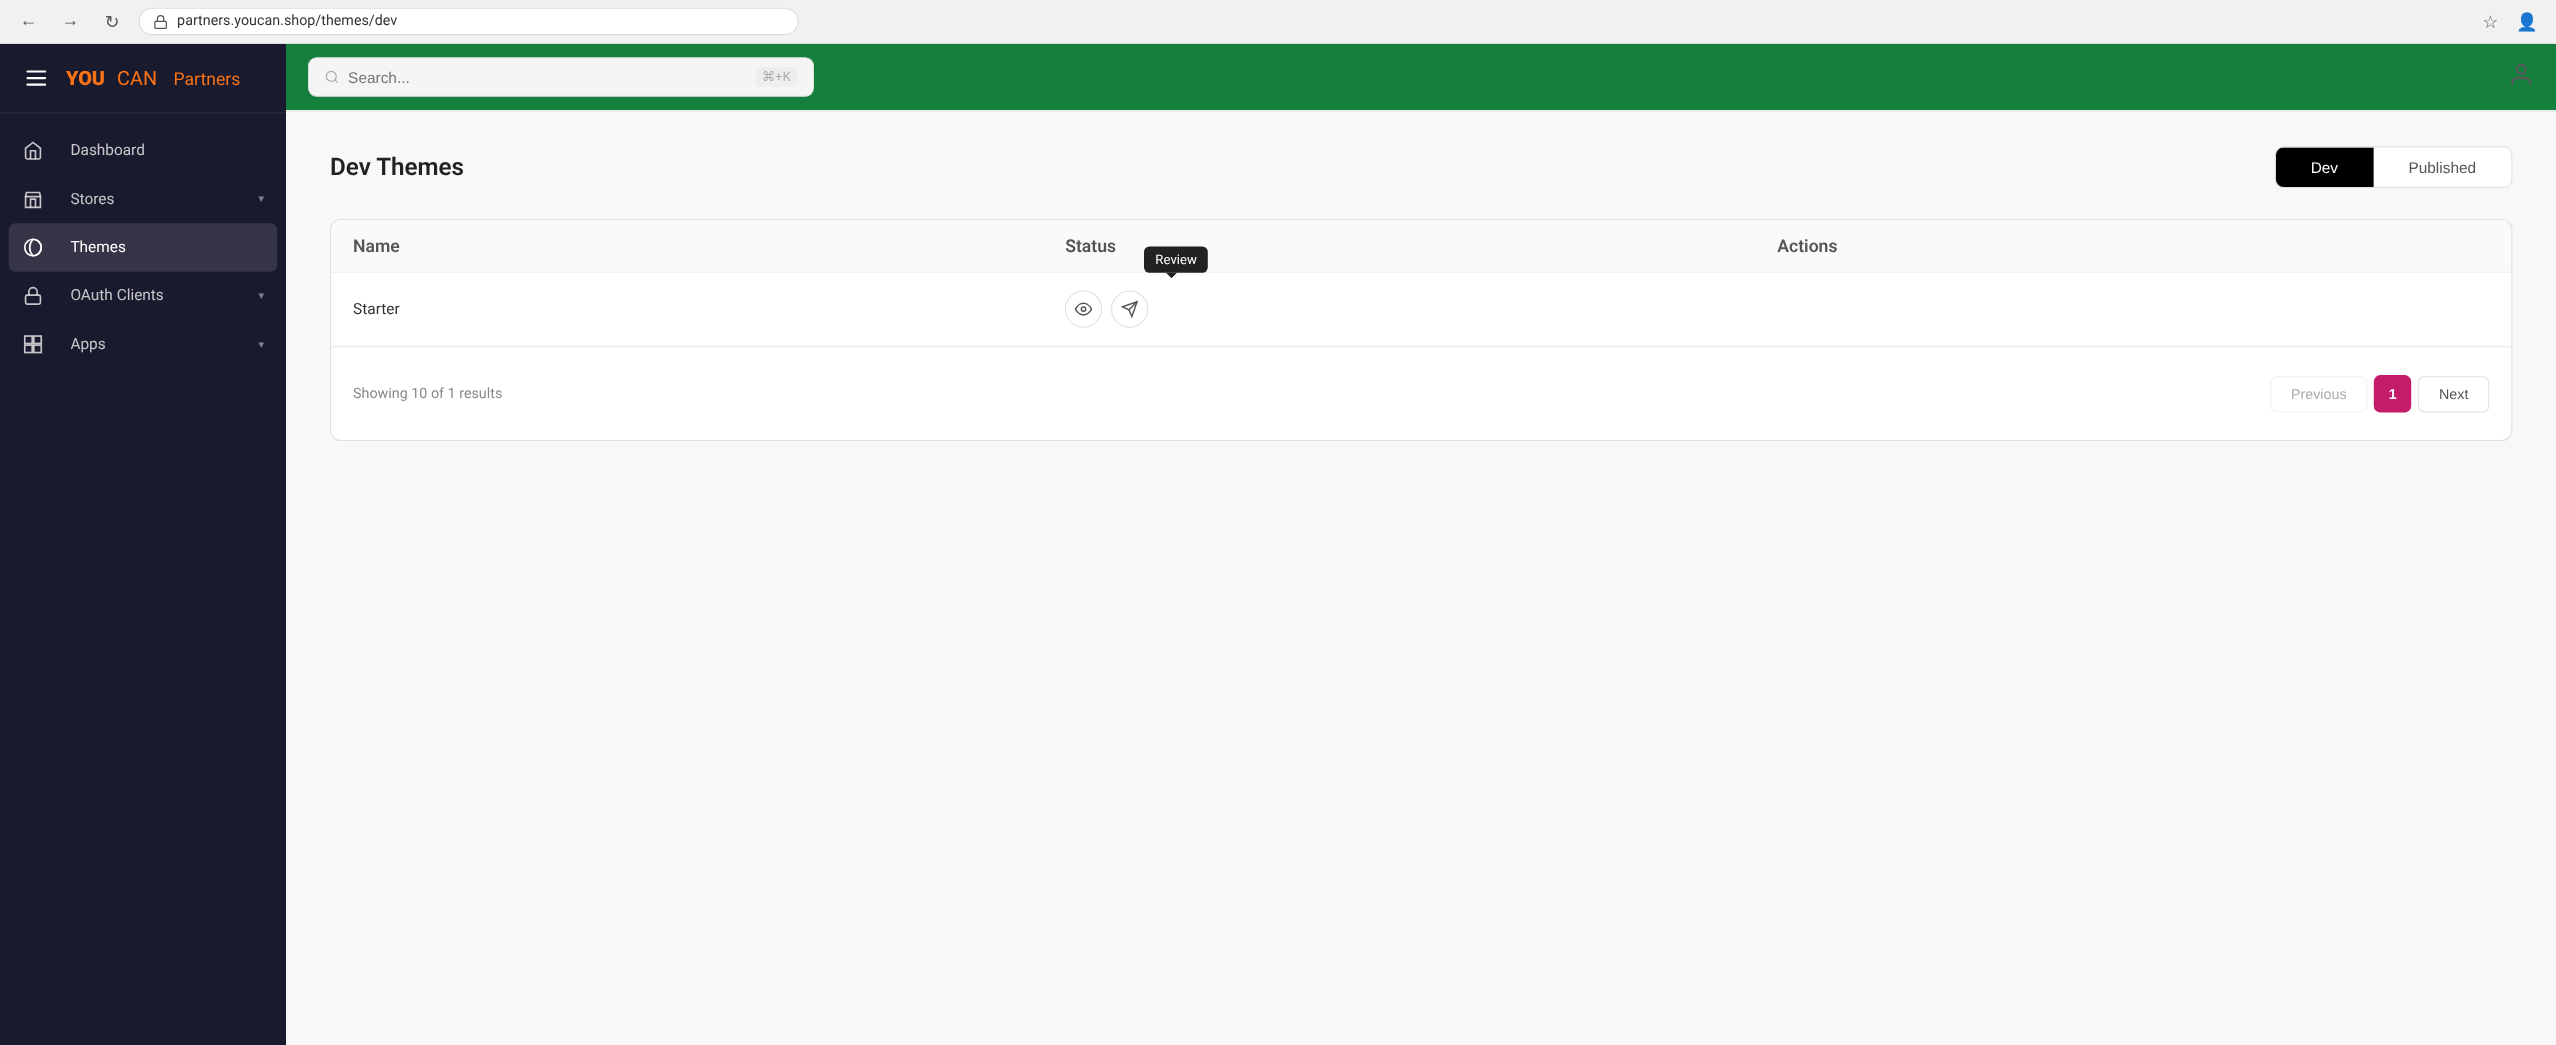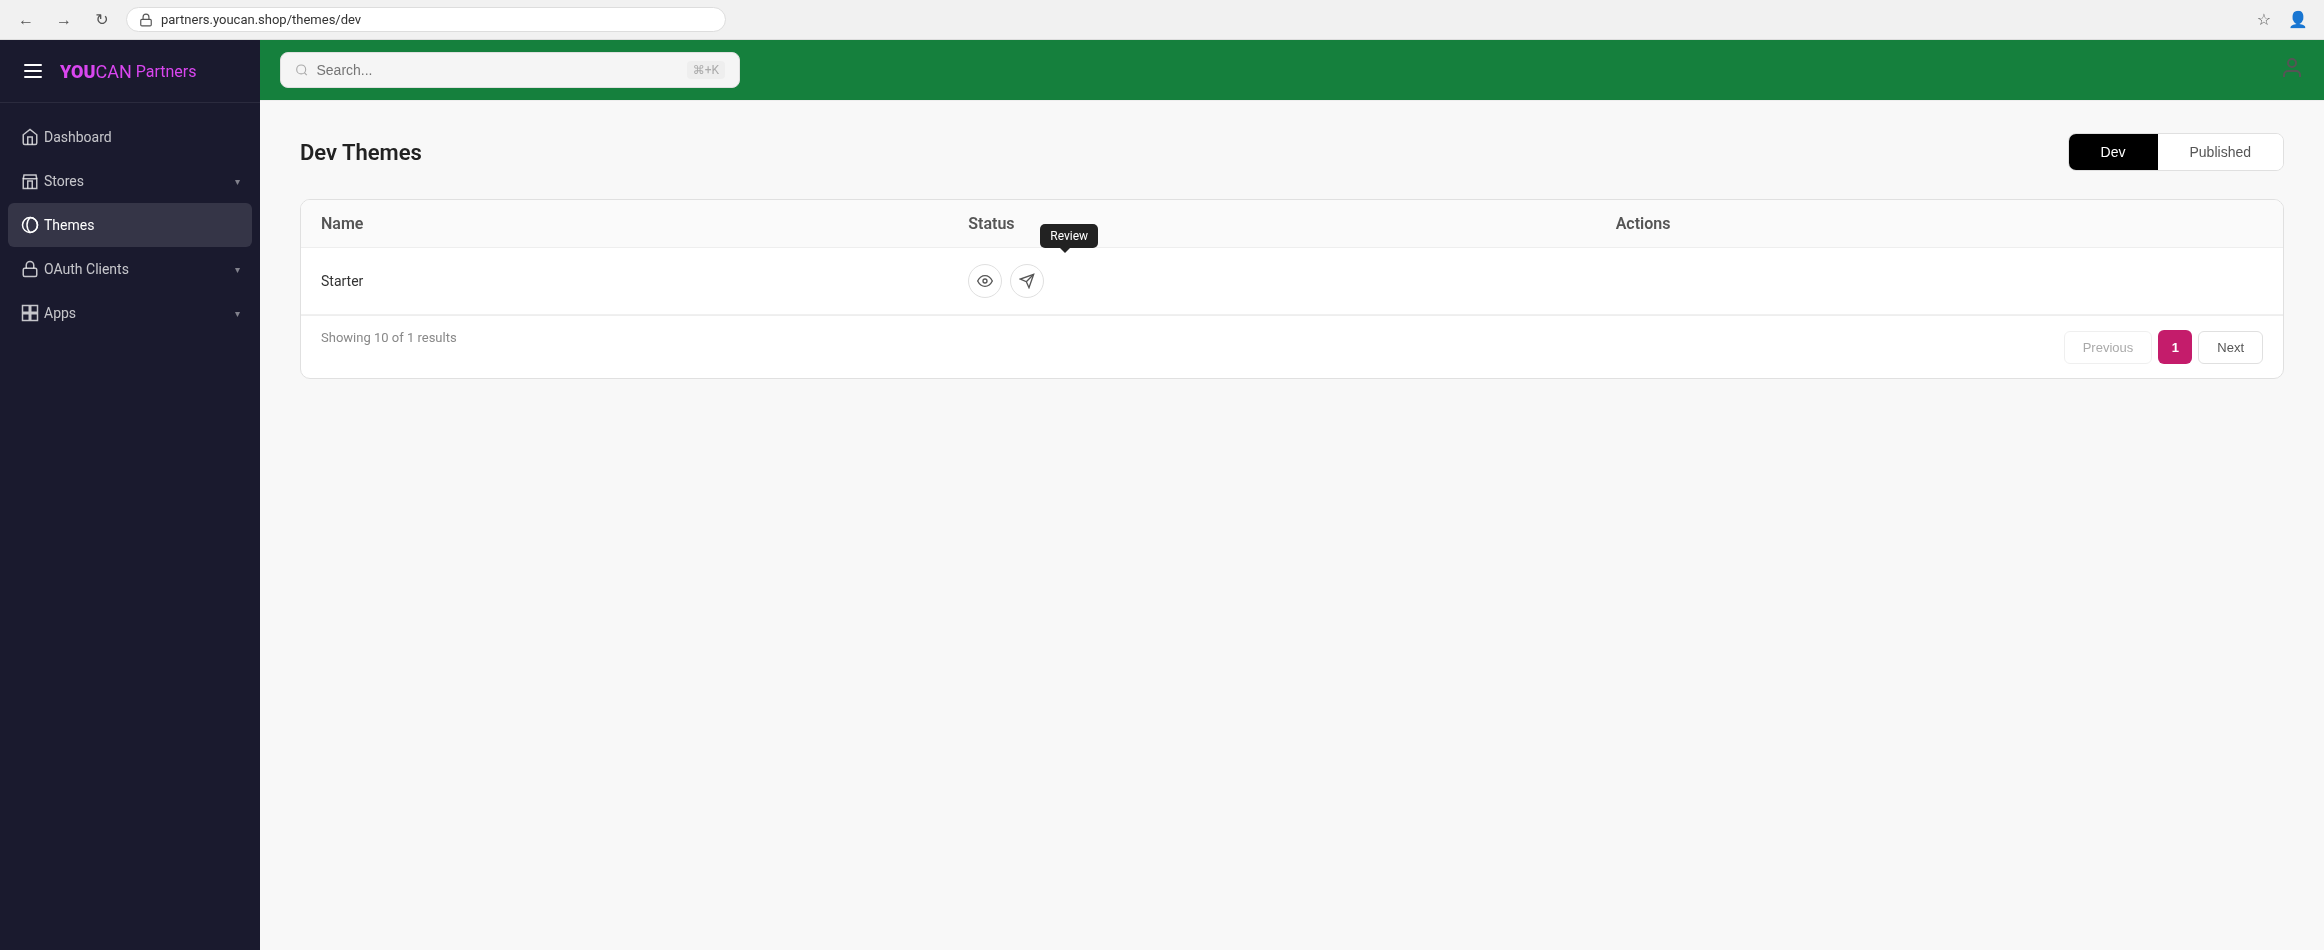--- a/index.html
+++ b/index.html
@@ -30,28 +30,28 @@
 
     
     .sidebar {
       width: 260px; background: #1a1a2e; color: white; display: flex; flex-direction: column; flex-shrink: 0;
     }
     .sidebar-header {
       padding: 20px 20px; display: flex; align-items: center; gap: 14px; border-bottom: 1px solid rgba(255,255,255,0.08);
     }
     .hamburger-btn { background: none; border: none; cursor: pointer; color: white; padding: 4px; display: flex; flex-direction: column; gap: 4px; }
     .hamburger-btn span { display: block; width: 18px; height: 2px; background: white; border-radius: 1px; }
-    .logo { font-size: 18px; font-weight: 700; color: #d946ef; display: flex; align-items: center; gap: 0; }
+    .logo { font-size: 18px; font-weight: 700; color: #f97316; display: flex; align-items: center; gap: 11px; }
     .logo-you { font-weight: 900; }
     .logo-can { font-weight: 900; }
     .logo-partners { font-weight: 400; font-size: 16px; }
 
     .sidebar-nav { padding: 12px 0; flex: 1; }
     .nav-item {
-      display: flex; align-items: center; gap: 4px; padding: 12px 20px; cursor: pointer; color: rgba(255,255,255,0.75); font-size: 14px; transition: background 0.15s;
+      display: flex; align-items: center; gap: 24px; padding: 12px 20px; cursor: pointer; color: rgba(255,255,255,0.75); font-size: 14px; transition: background 0.15s;
     }
     .nav-item.active { background: rgba(255,255,255,0.12); color: white; border-radius: 6px; margin: 0 8px; padding: 12px 12px; }
     .nav-item .nav-icon { width: 20px; height: 20px; display: flex; align-items: center; justify-content: center; flex-shrink: 0; }
     .nav-item .nav-label { flex: 1; }
     .nav-item .chevron { font-size: 10px; opacity: 0.6; }
 
     
     .main-content { flex: 1; display: flex; flex-direction: column; overflow: hidden; background: #f8f8f8; }
 
     
@@ -102,21 +102,21 @@
     
     .tooltip {
       position: absolute; top: -40px; left: 30px; background: #222; color: white; font-size: 12px; padding: 5px 10px; border-radius: 5px; white-space: nowrap; z-index: 10;
     }
     .tooltip::after {
       content: ''; position: absolute; top: 100%; left: 20px; border: 5px solid transparent; border-top-color: #222;
     }
 
     
     .pagination-row {
-      display: flex; justify-content: space-between; padding: 14px 20px; border-top: 1px solid #eee; gap: 35px;
+      display: flex; align-items: center; justify-content: space-between; padding: 25px 20px; border-top: 1px solid #eee; gap: 35px;
     }
     .showing-text { font-size: 13px; color: #888; }
     .pagination-controls { display: flex; align-items: center; gap: 6px; }
     .page-nav-btn {
       padding: 8px 18px; border: 1px solid #e0e0e0; background: white; border-radius: 6px; font-size: 13px; cursor: pointer; color: #555;
     }
     .page-nav-btn:disabled { opacity: 0.5; cursor: default; }
     .page-number-btn {
       width: 34px; height: 34px; border-radius: 6px; border: none; font-size: 13px; cursor: pointer; background: #c41c6b; color: white; font-weight: 600;
     }

